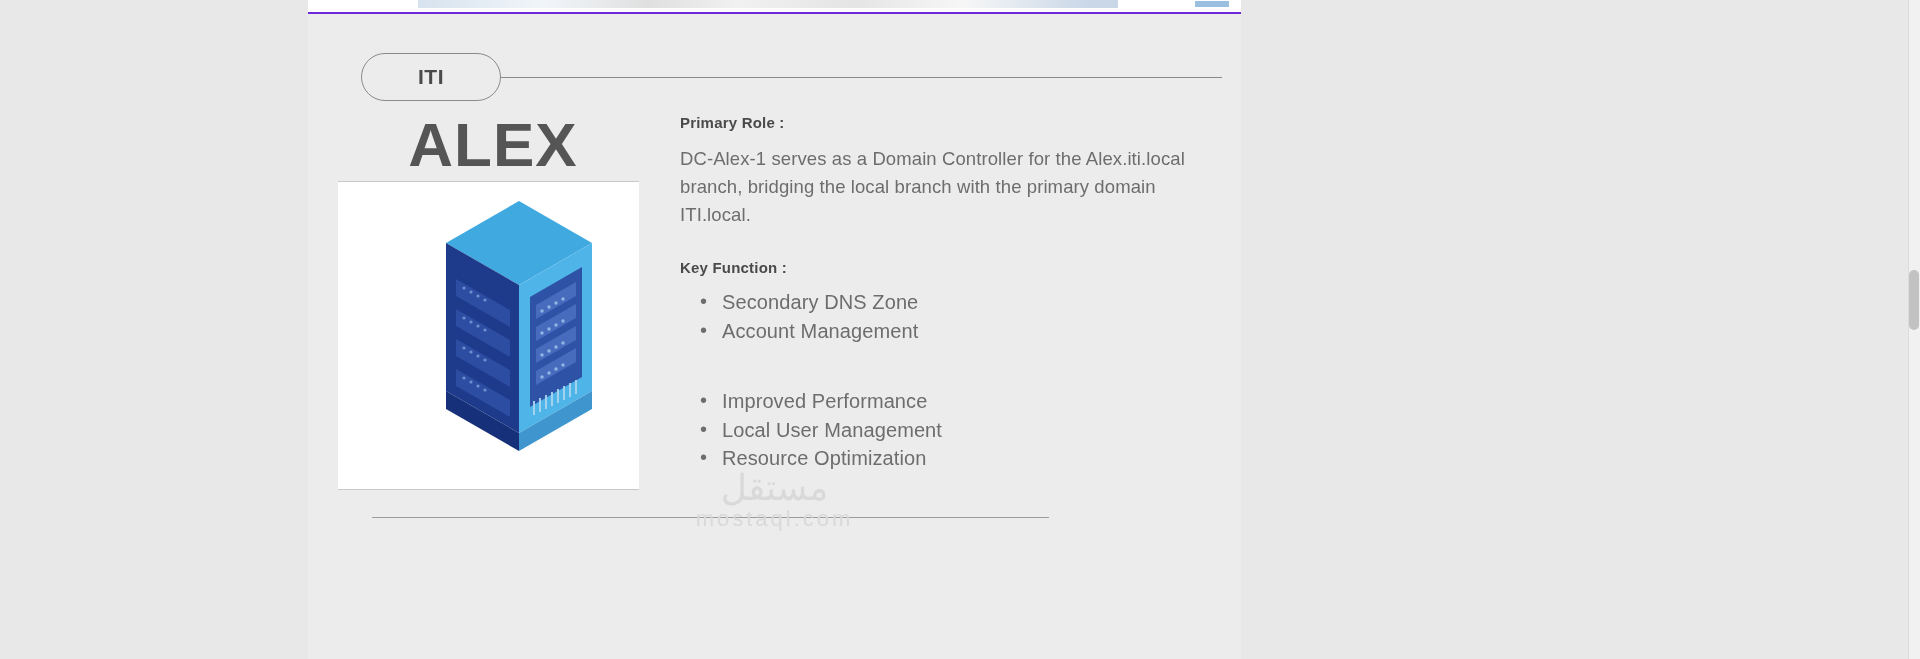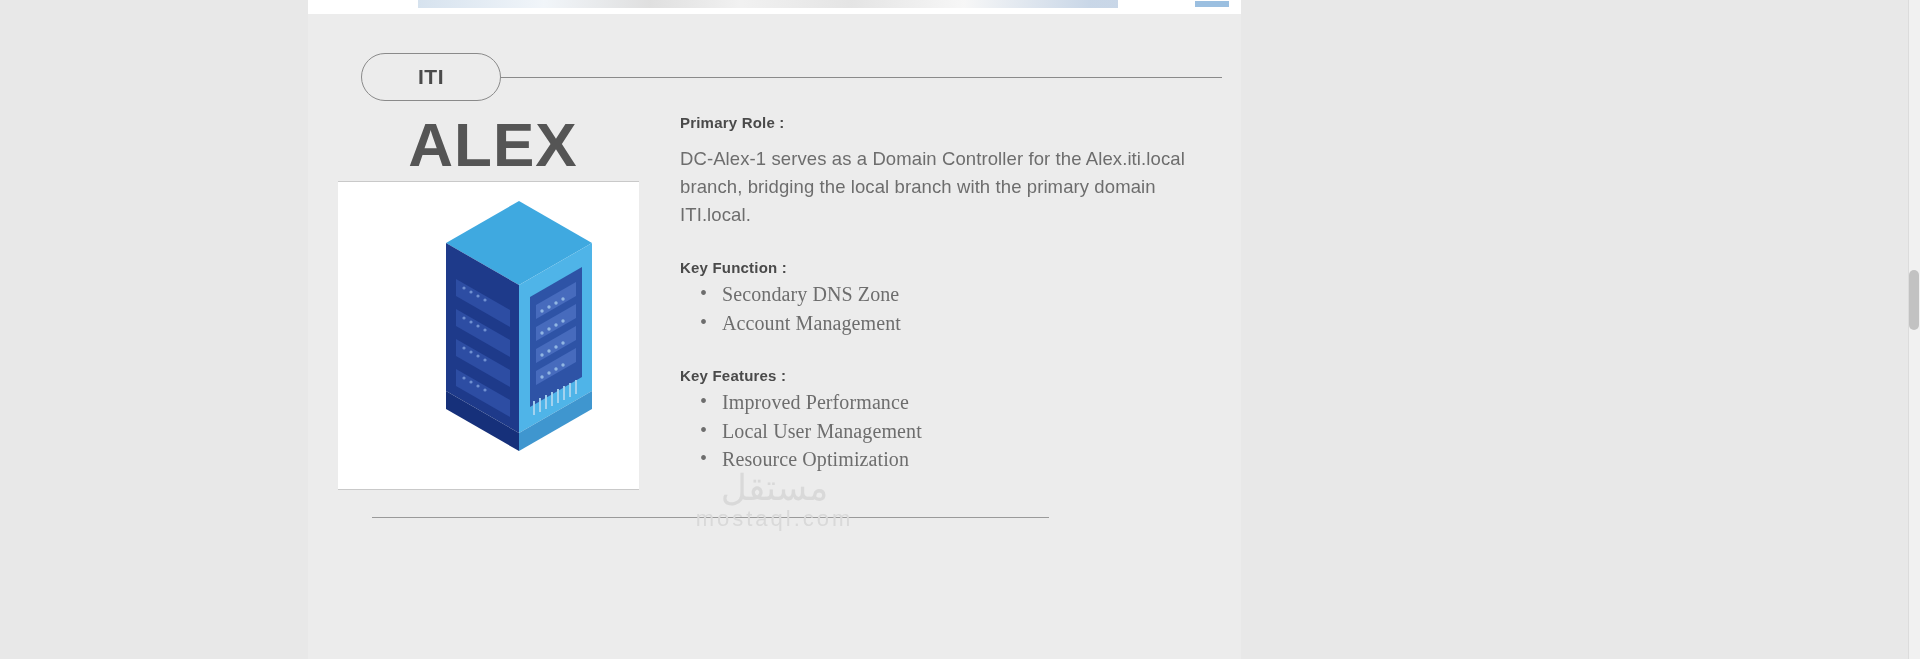--- a/index.html
+++ b/index.html
@@ -9,21 +9,21 @@
     height: 659px;
     overflow: hidden;
     background: #e8e8e8;
     font-family: "Liberation Sans", sans-serif;
   }
 
   .page {
     position: relative;
     width: 1920px;
     height: 659px;
-    background: #ffffff;
+    background: #6d28d9;
   }
 
   
   .prev-slide {
     position: absolute;
     left: 308px;
     top: 0;
     width: 933px;
     height: 12px;
     background: #ffffff;
@@ -164,23 +164,22 @@
     font-size: 18.5px;
     color: #6d6d6d;
     line-height: 1.52;
     letter-spacing: .1px;
     margin-top: 14px;
     font-weight: 300;
   }
   .gap-lg { height: 30px; }
   .bullets {
     list-style: none;
-    margin-top: 4px;
+    margin-top: 12px;
     padding-left: 20px;
-    font-family: Liberation Serif, serif;
   }
   .bullets li {
     font-size: 20px;
     color: #6d6d6d;
     line-height: 1.42;
     font-weight: 300;
     position: relative;
     padding-left: 22px;
     letter-spacing: .1px;
   }
@@ -364,21 +363,20 @@
         <div class="sec-head">Key Function :</div>
         <ul class="bullets">
           <li>Secondary DNS Zone</li>
           <li>Account Management</li>
         </ul>
       </div>
 
       <div class="gap-lg"></div>
 
       <div>
-        <div class="sec-head">Key Features :</div>
         <ul class="bullets">
           <li>Improved Performance</li>
           <li>Local User Management</li>
           <li>Resource Optimization</li>
         </ul>
       </div>
 
     </div>
 
     <div class="bottom-rule"></div>

